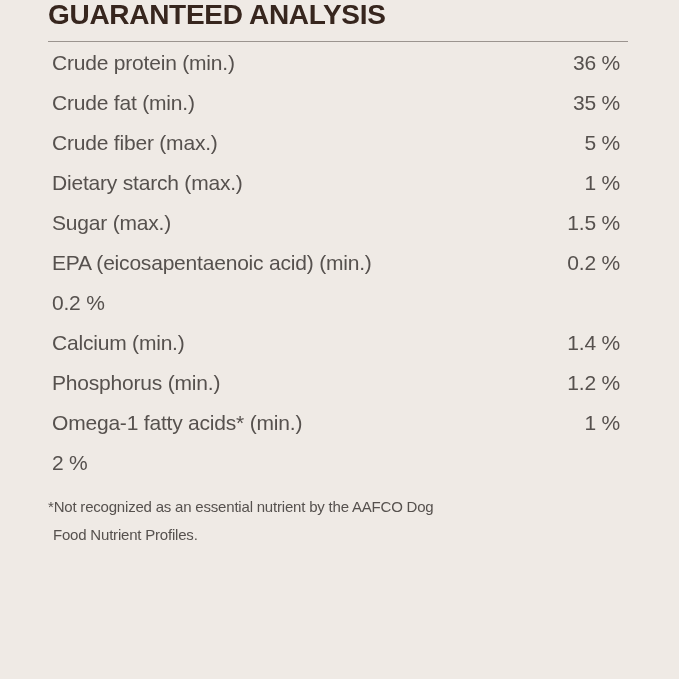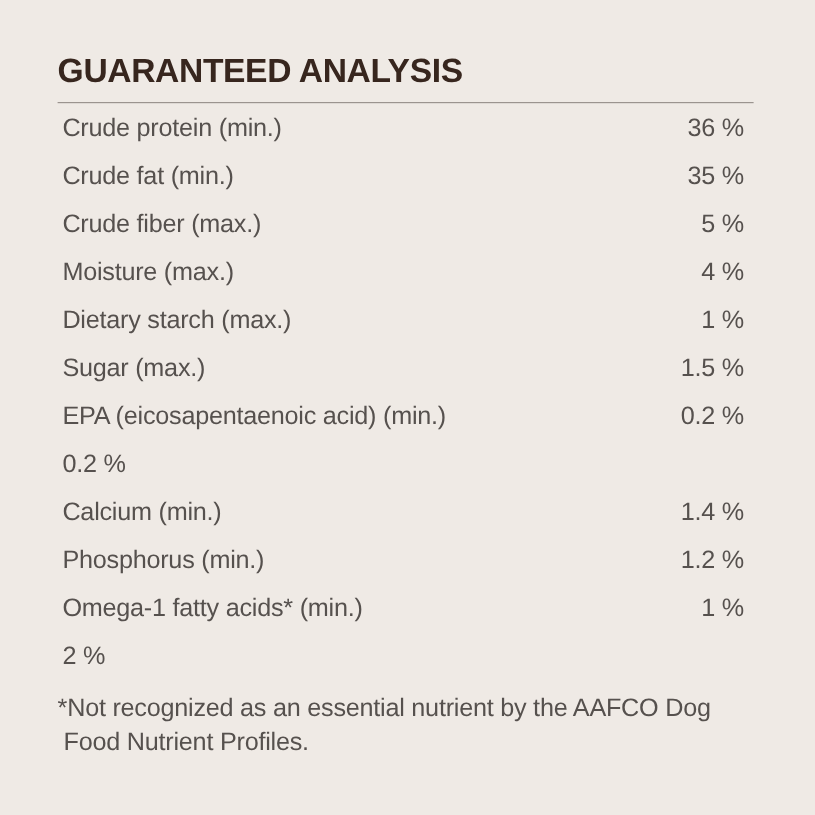--- a/index.html
+++ b/index.html
@@ -11,21 +11,20 @@
     height: 679px;
     background: #EFEAE5;
     overflow: hidden;
     font-family: "Liberation Sans", sans-serif;
     -webkit-font-smoothing: antialiased;
   }
   .panel {
     width: 679px;
     height: 679px;
     box-sizing: border-box;
-    padding-top: 44px;
   }
   .title {
     margin: 0 48px 0 48px;
     font-size: 28px;
     line-height: 30px;
     font-weight: 700;
     letter-spacing: -0.3px;
     color: #37261E;
   }
   .divider {
@@ -47,21 +46,21 @@
     letter-spacing: -0.2px;
     color: #56514E;
     gap: 44px;
   }
   .row .value {
     white-space: pre;
     text-align: right;
   }
   .footnote {
     margin: 10px 48px 0 48px;
-    font-size: 21px;
+    font-size: 15px;
     letter-spacing: -0.2px;
     line-height: 28px;
     color: #56514E;
   }
   .footnote .line2 {
     padding-left: 5px;
   }
 </style>
 </head>
 <body>
@@ -77,24 +76,20 @@
       <span class="label">Crude protein (min.)</span>
       <span class="value">36 %</span>
     </div>
     <div class="row">
       <span class="label">Crude fat (min.)</span>
       <span class="value">35 %</span>
     </div>
     <div class="row">
       <span class="label">Crude fiber (max.)</span>
       <span class="value">5 %</span>
-    </div>
-    <div class="row">
-      <span class="label">Moisture (max.)</span>
-      <span class="value">4 %</span>
     </div>
     <div class="row">
       <span class="label">Dietary starch (max.)</span>
       <span class="value">1 %</span>
     </div>
     <div class="row">
       <span class="label">Sugar (max.)</span>
       <span class="value">1.5 %</span>
     </div>
     <div class="row">

